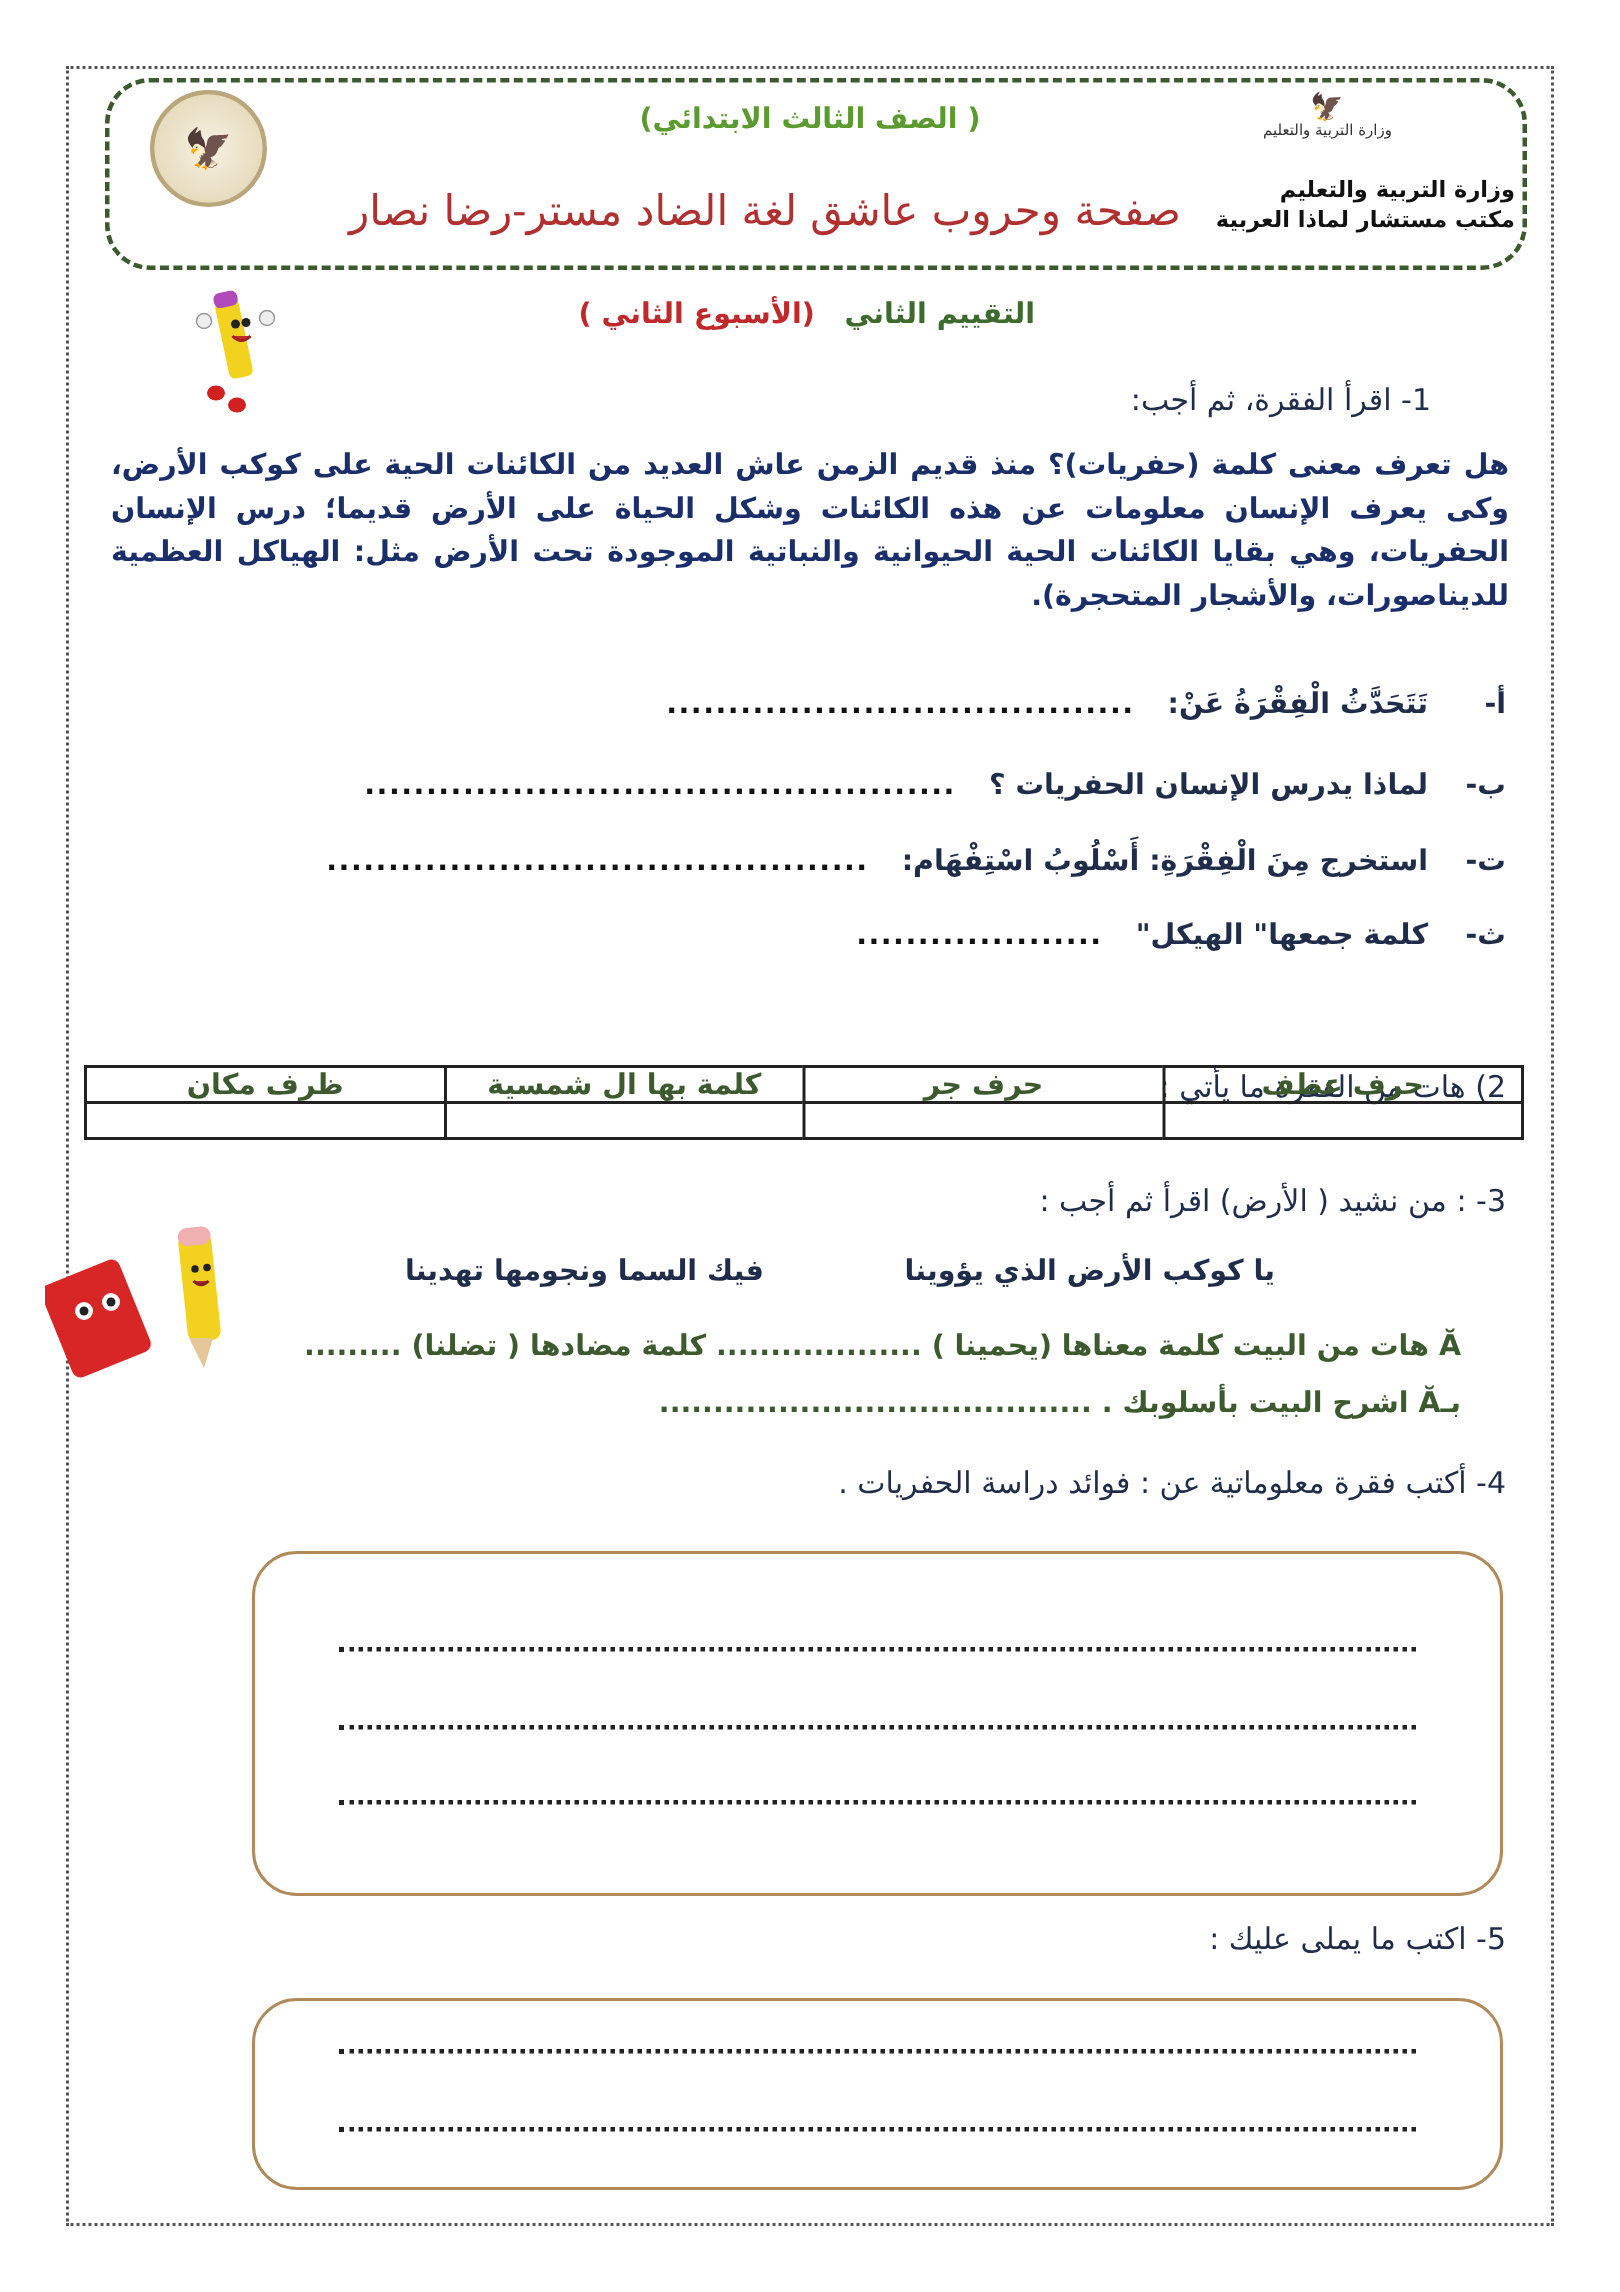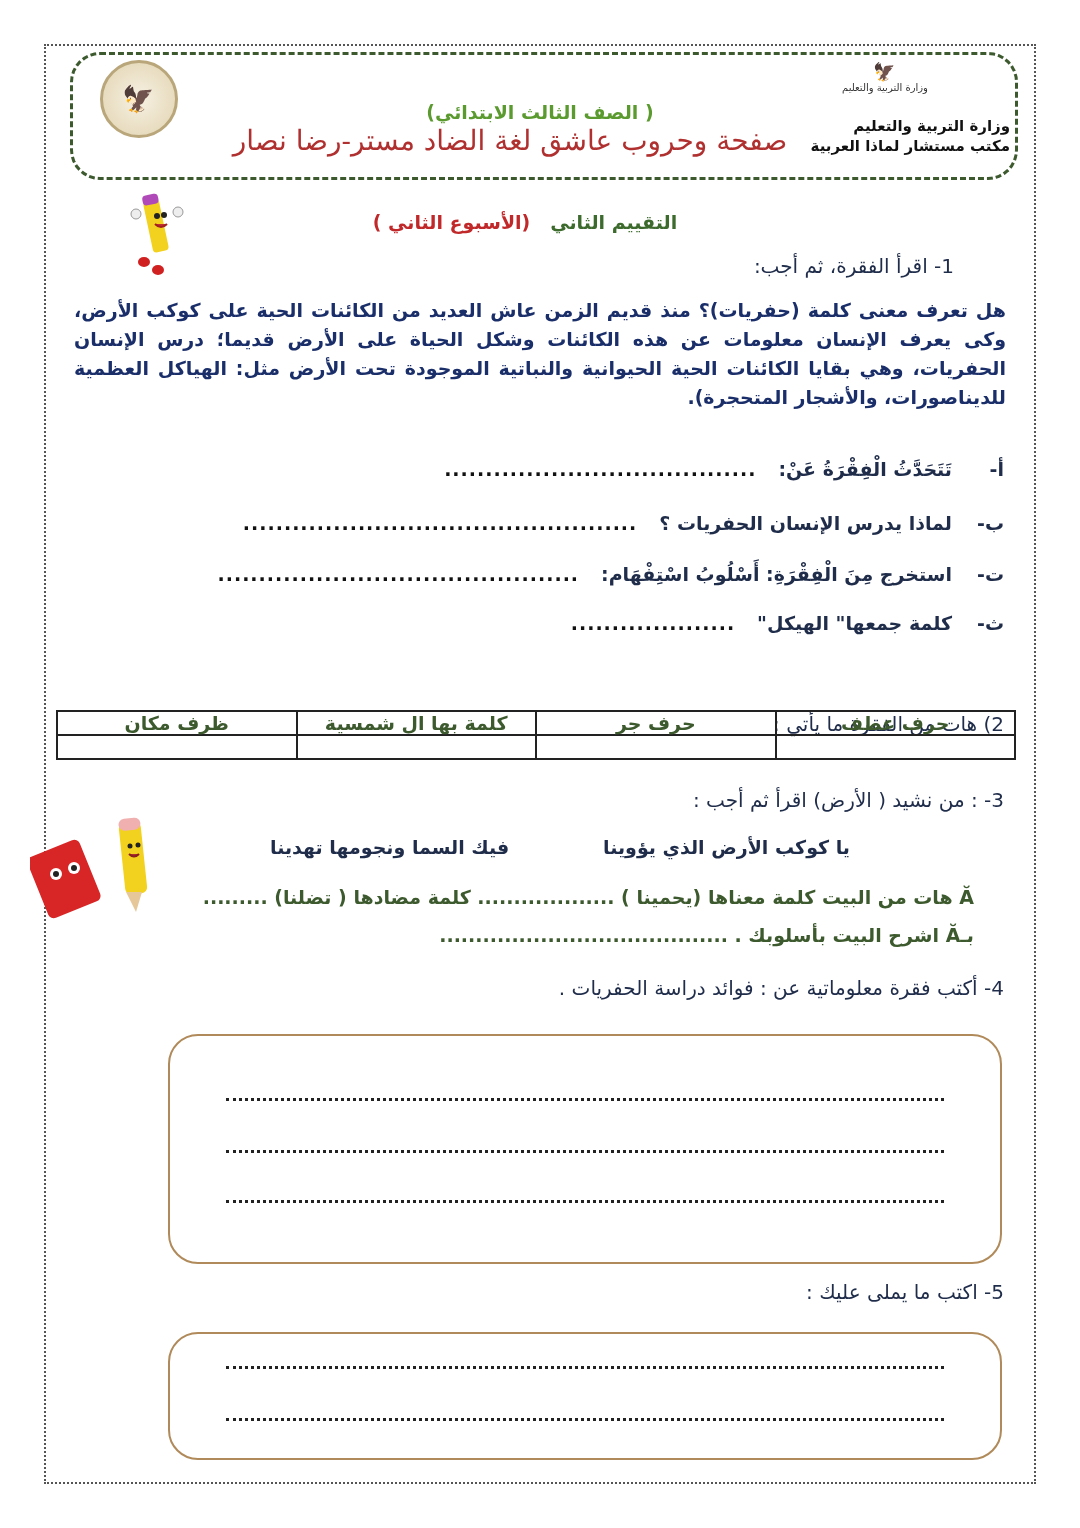--- a/index.html
+++ b/index.html
@@ -12,21 +12,21 @@
   }
 
   
   .header-frame {
     position: absolute; left: 70px; top: 52px; width: 948px; height: 128px;
     border: 3px dashed #3d5a2e; border-radius: 30px;
     border-style: dashed;
   }
   .header-grade {
     position: absolute; left: 420px; top: 68px; width: 240px; text-align: center;
-    font-size: 19px; font-weight: bold; color: #5a9a2e; direction: rtl; margin-top: 33px;
+    font-size: 19px; font-weight: bold; color: #5a9a2e; direction: rtl;
   }
   .ministry-logo-left {
     position: absolute; left: 100px; top: 60px; width: 78px; height: 78px;
     border-radius: 50%; border: 3px solid #b9a67a; background: radial-gradient(circle, #f6f1e3 0%, #e8dcbf 70%, #cdb98a 100%);
     display: flex; align-items: center; justify-content: center; color: #8a6a2e; font-size: 26px;
   }
   .ministry-logo-right {
     position: absolute; left: 840px; top: 62px; width: 90px; height: 40px; text-align: center;
   }
   .eagle { font-size: 18px; color: #b8862e; line-height: 20px; }
@@ -35,21 +35,21 @@
     position: absolute; right: 70px; top: 116px; text-align: right; direction: rtl;
     font-size: 15px; font-weight: bold; color: #111; line-height: 20px;
   }
   .signature-title {
     position: absolute; left: 220px; top: 124px; width: 580px; text-align: center; direction: rtl;
     font-size: 28px; color: #b03030; font-family: "DejaVu Serif", serif; text-decoration-thickness: 2px;
   }
 
   
   .assessment-title {
-    position: absolute; left: 360px; top: 211px; width: 330px; text-align: center; direction: rtl;
+    position: absolute; left: 360px; top: 198px; width: 330px; text-align: right; direction: rtl;
     font-size: 19px; font-weight: bold;
   }
   .assessment-title .green { color: #3d6b2e; }
   .assessment-title .red { color: #c0282a; }
 
   .pencil-mascot {
     position: absolute; left: 128px; top: 192px; width: 56px; height: 84px;
   }
 
   

